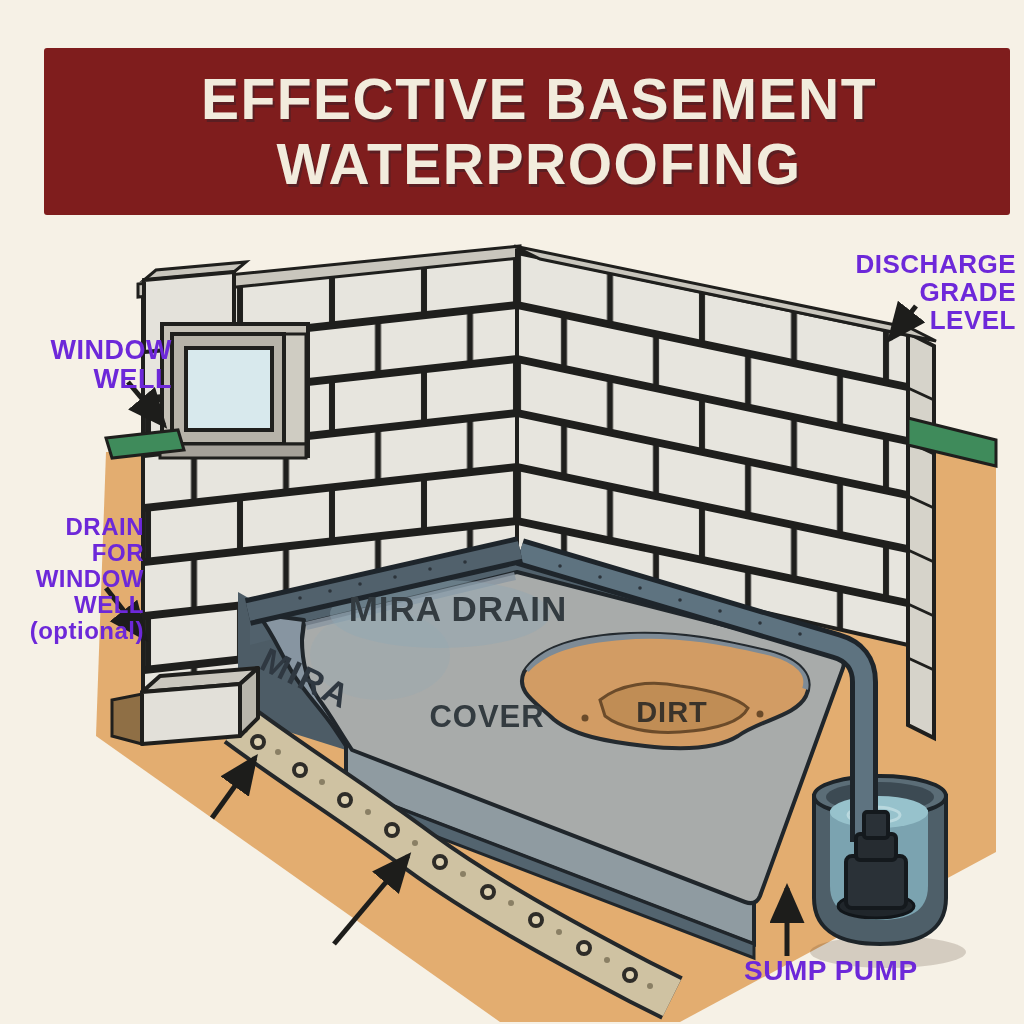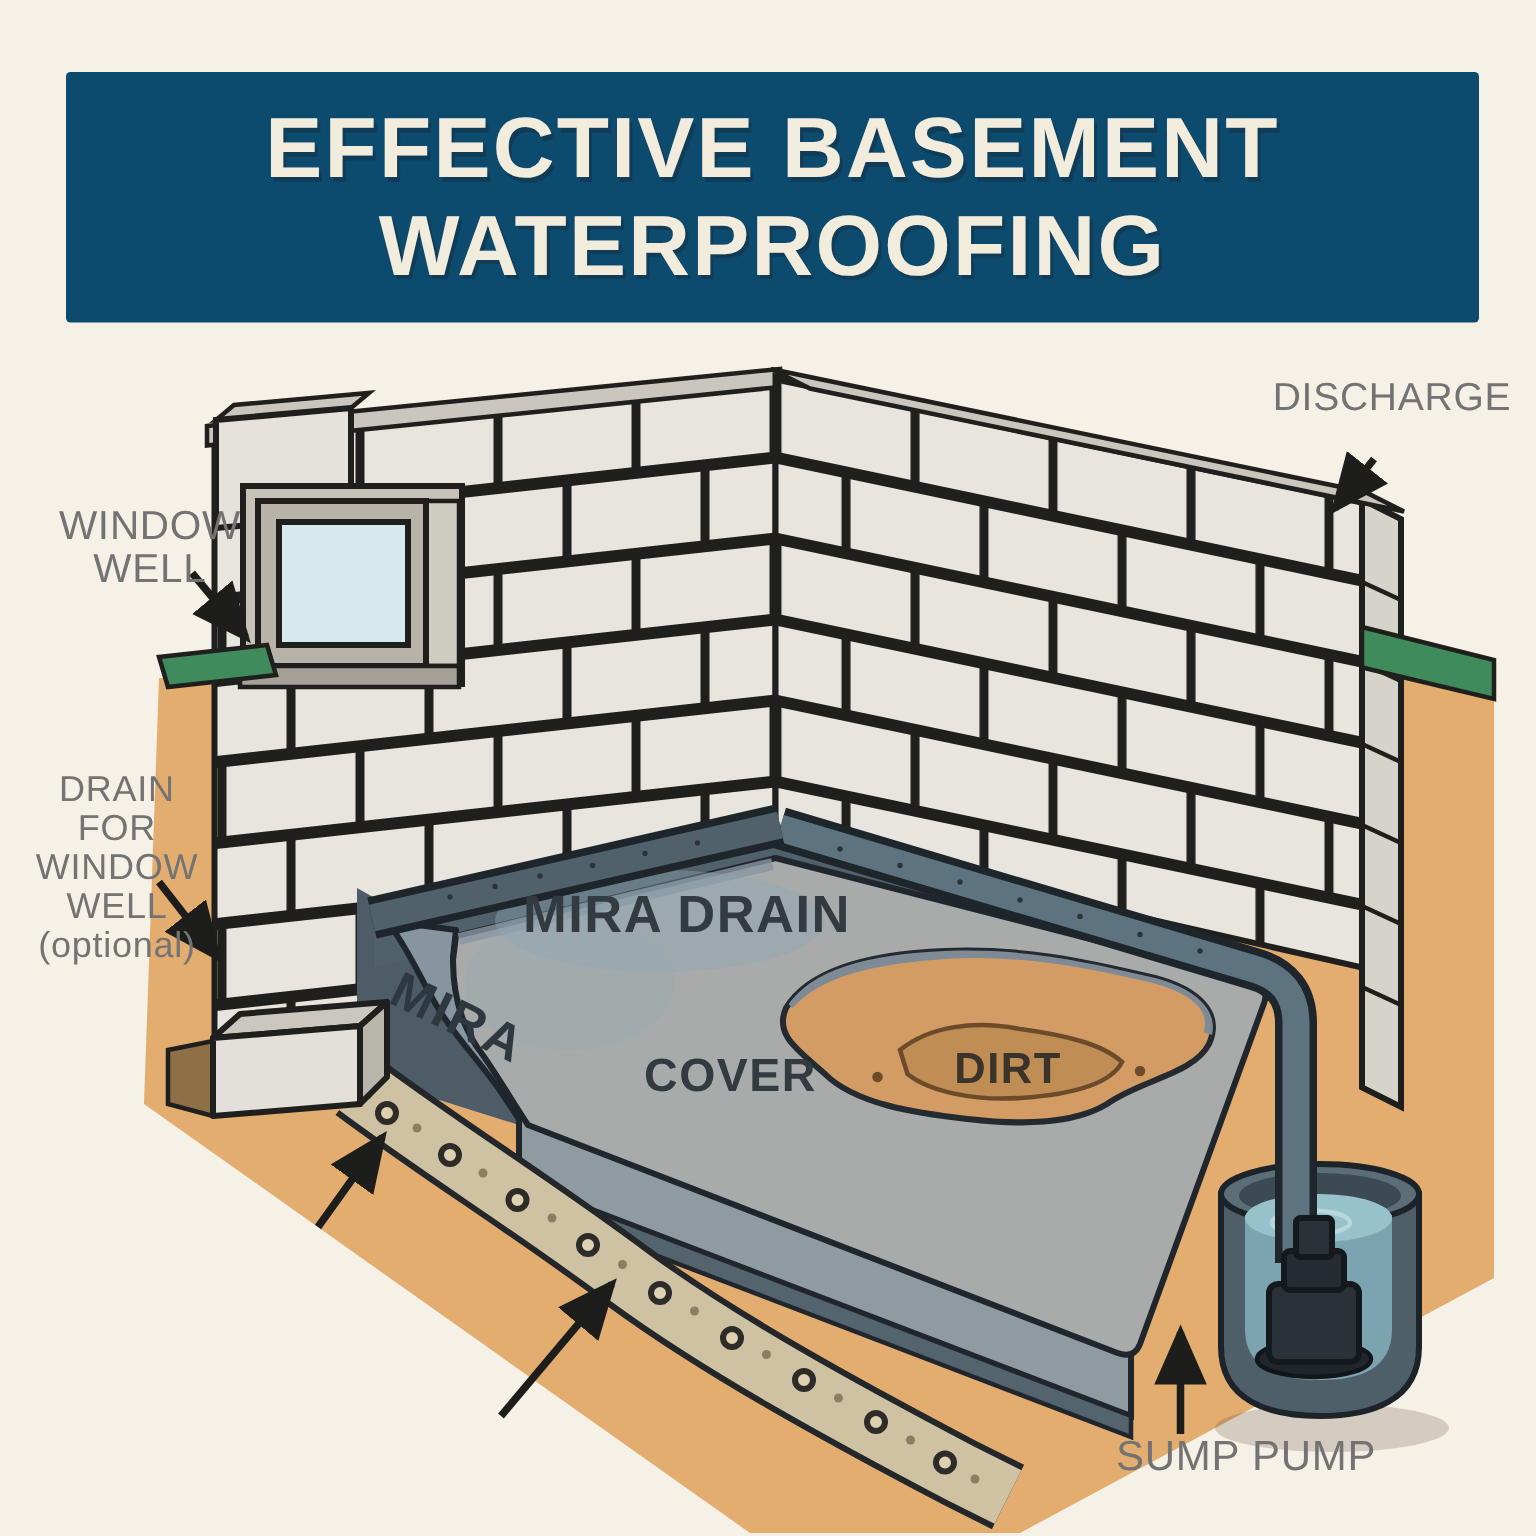--- a/index.html
+++ b/index.html
@@ -7,32 +7,33 @@
     width:1024px;height:1024px;
     background:#f6f1e6;
     font-family:"Liberation Sans", sans-serif;
     position:relative;
     overflow:hidden;
   }
   .stage{position:absolute;inset:0;width:1024px;height:1024px;}
   svg.diagram{position:absolute;left:0;top:0;}
   .banner{
     position:absolute;left:44px;top:48px;width:942px;height:167px;
-    background:#0c4a6e;border-radius:3px;
+    background:#7f1d1d;border-radius:3px;
     display:flex;flex-direction:column;align-items:center;justify-content:center;
     text-align:center;
+    padding-left:24px;
   }
   .banner .t-line{
     font-size:57px;font-weight:800;letter-spacing:1.5px;line-height:1.13;
     color:#f2ecdd;text-transform:uppercase;
     text-shadow:2px 3px 0 rgba(25,35,45,.35);
     white-space:nowrap;
   }
   .callout{
-    position:absolute;font-weight:400;color:#737373;text-align:center;
+    position:absolute;font-weight:700;color:#6d28d9;text-align:right;
     line-height:1.08;letter-spacing:.5px;text-transform:none;
   }
   .callout .c-line{display:block;}
   .co-window-well{left:28px;top:336px;width:144px;font-size:27px;}
   .co-discharge{left:840px;top:250px;width:176px;font-size:26px;}
   .co-drain{left:12px;top:514px;width:132px;font-size:24px;}
   .co-gravel{left:110px;top:804px;font-size:31px;white-space:nowrap;}
   .co-sump{left:744px;top:956px;font-size:28px;white-space:nowrap;}
   .flr-txt{font-family:"Liberation Sans",sans-serif;font-weight:700;}
 </style>
@@ -221,20 +222,21 @@
   <div class="t-line">WATERPROOFING</div>
 </div>
 
 <div class="callout co-window-well">
   <span class="c-line">WINDOW</span>
   <span class="c-line">WELL</span>
 </div>
 
 <div class="callout co-discharge">
   <span class="c-line">DISCHARGE</span>
+  <span class="c-line">GRADE LEVEL</span>
 </div>
 
 <div class="callout co-drain">
   <span class="c-line">DRAIN</span>
   <span class="c-line">FOR</span>
   <span class="c-line">WINDOW</span>
   <span class="c-line">WELL</span>
   <span class="c-line">(optional)</span>
 </div>
 

